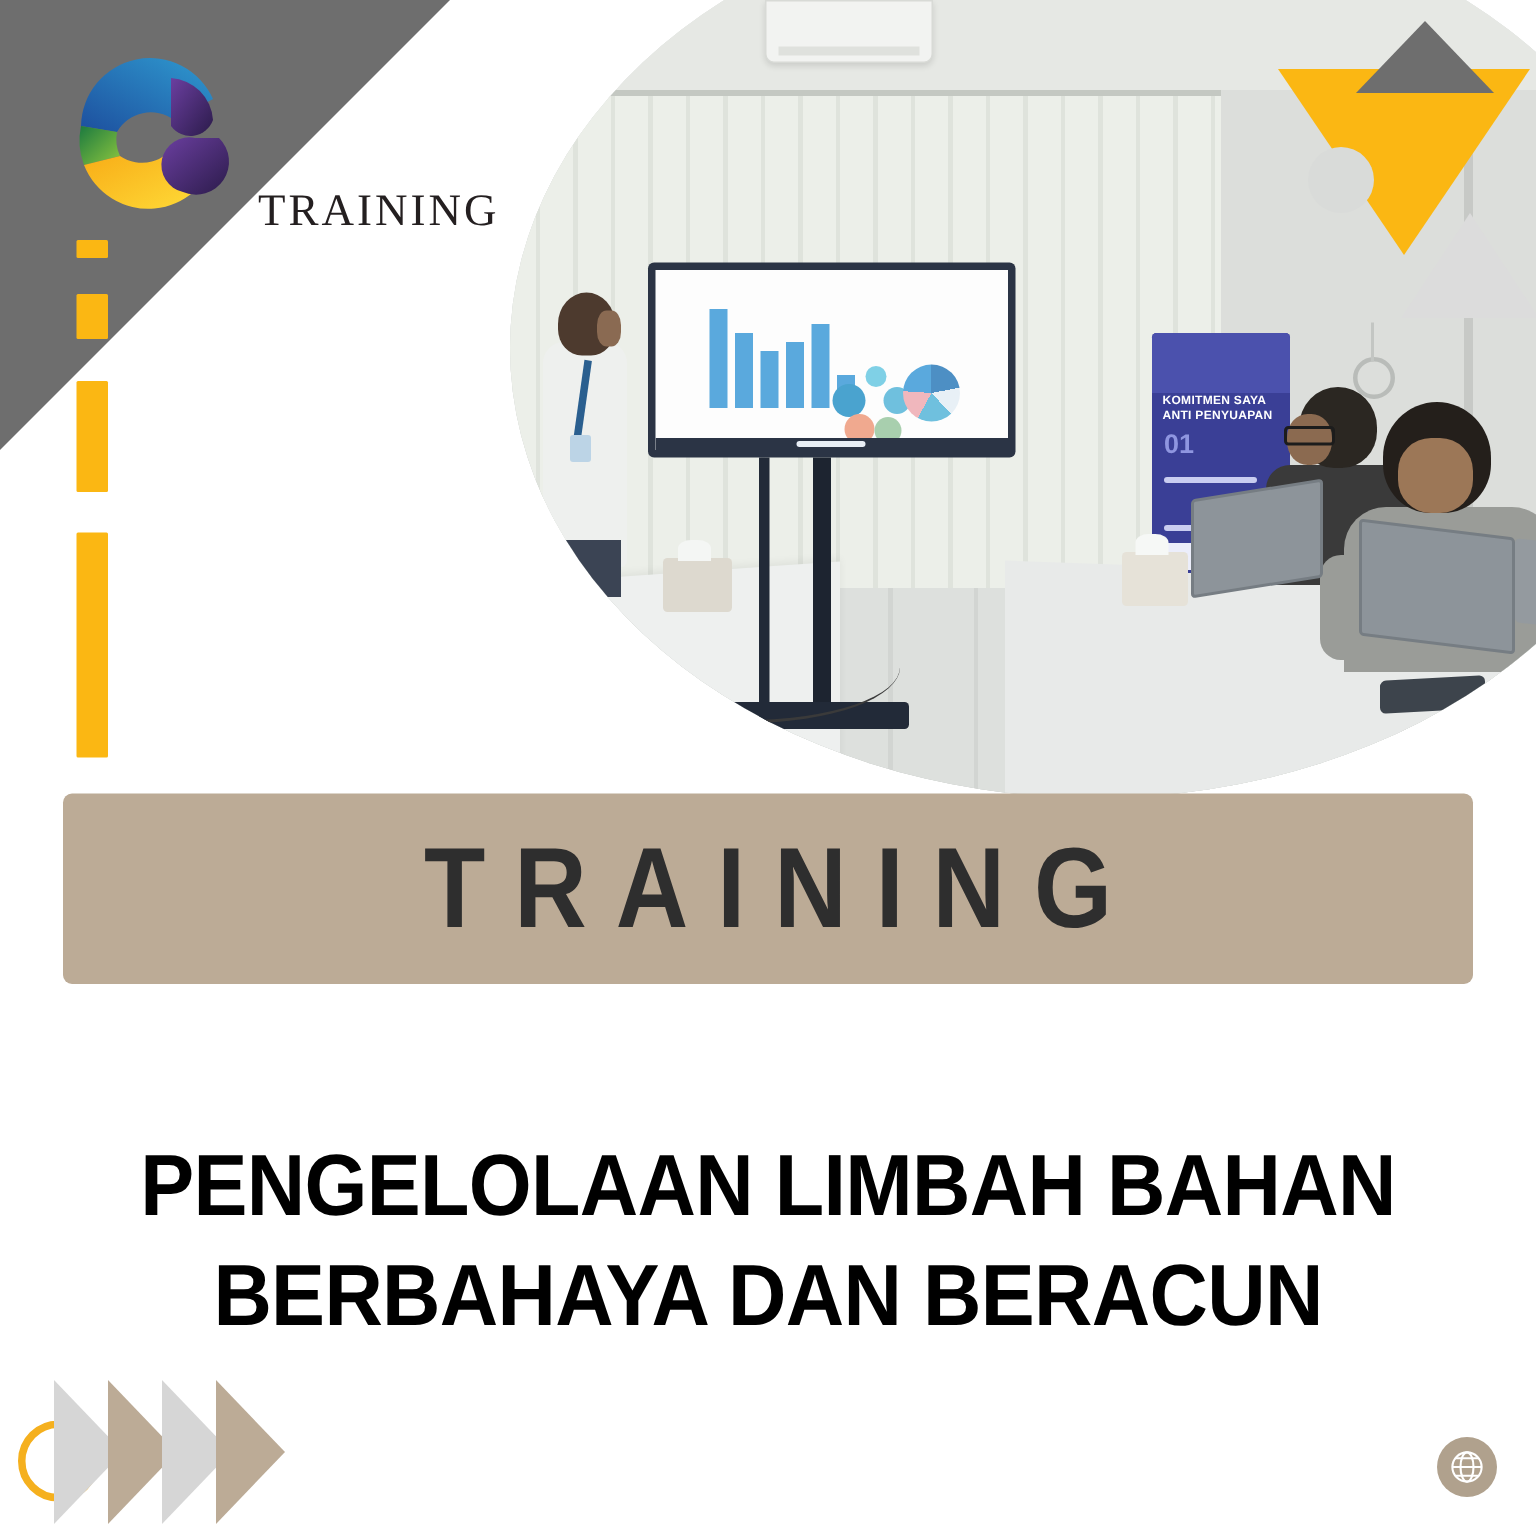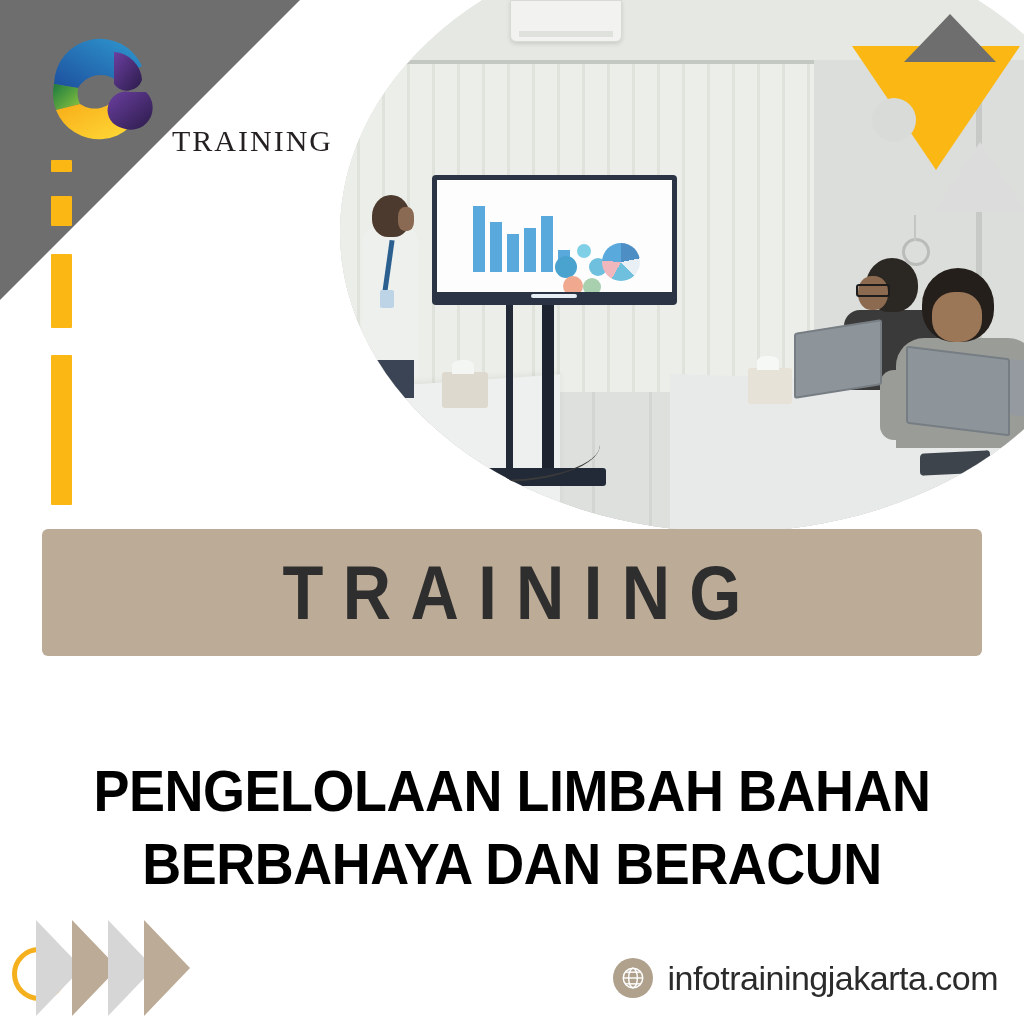--- a/index.html
+++ b/index.html
@@ -147,20 +147,29 @@
     <div class="ceil-edge"></div>
     <div class="blinds"></div>
     <div class="wall-right"></div>
     <div class="wall-lite"></div>
     <div class="floor"></div>
     <div class="ac"></div>
 
     <div class="table-l"></div>
     <div class="table-r"></div>
 
+    <div class="rollup">
+      <div class="rollup-top"></div>
+      <div class="rollup-t1">KOMITMEN SAYA ANTI PENYUAPAN</div>
+      <div class="rollup-n1">01</div>
+      <div class="rollup-l"></div>
+      <div class="rollup-n2">02</div>
+      <div class="rollup-l2"></div>
+      <div class="rollup-wh"></div>
+    </div>
 
     <div class="tv">
       <div class="tv-screen">
         <div class="bars">
             <i style="height: 66px; background: rgb(90, 169, 221);"></i>
             <i style="height: 50px; background: rgb(90, 169, 221);"></i>
             <i style="height: 38px; background: rgb(90, 169, 221);"></i>
             <i style="height: 44px; background: rgb(90, 169, 221);"></i>
             <i style="height: 56px; background: rgb(90, 169, 221);"></i>
             <i style="height: 22px; background: rgb(90, 169, 221);"></i>
@@ -263,16 +272,15 @@
   <div class="foot">
     <div class="globe">
       <svg width="26" height="26" viewBox="0 0 24 24" fill="none" stroke="#ffffff" stroke-width="1.3">
         <circle cx="12" cy="12" r="9"></circle>
         <ellipse cx="12" cy="12" rx="4" ry="9"></ellipse>
         <line x1="3" y1="12" x2="21" y2="12"></line>
         <line x1="4.8" y1="6.6" x2="19.2" y2="6.6"></line>
         <line x1="4.8" y1="17.4" x2="19.2" y2="17.4"></line>
       </svg>
     </div>
-    <div class="url">infotrainingjakarta.com</div>
   </div>
 
 </div>
 
 </body></html>

